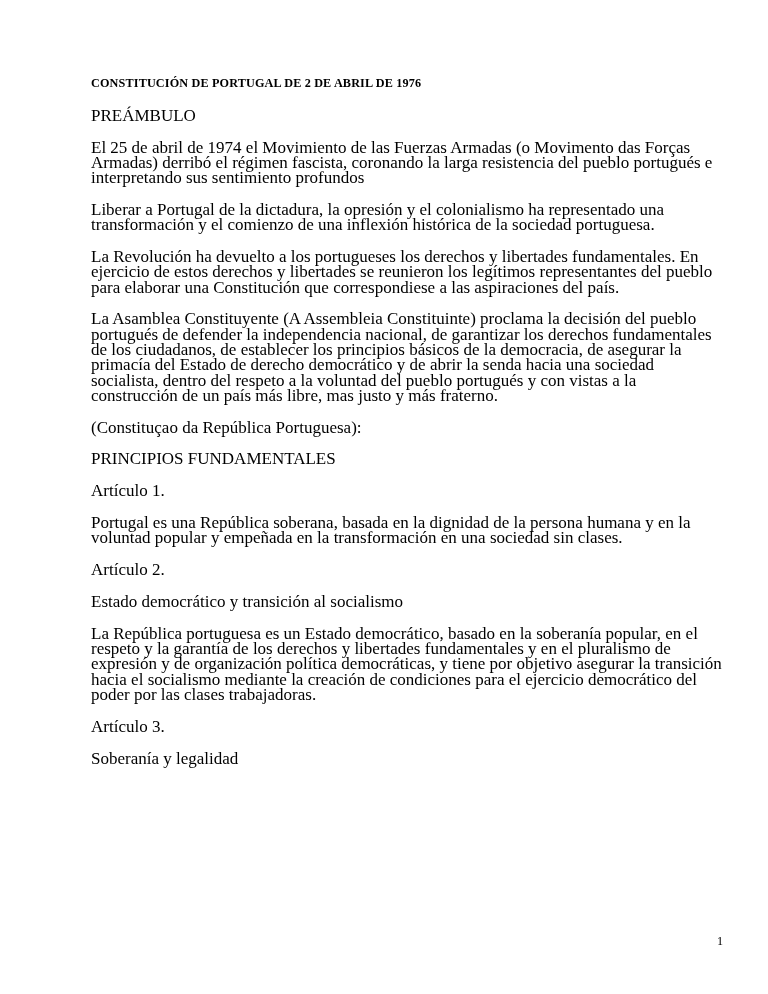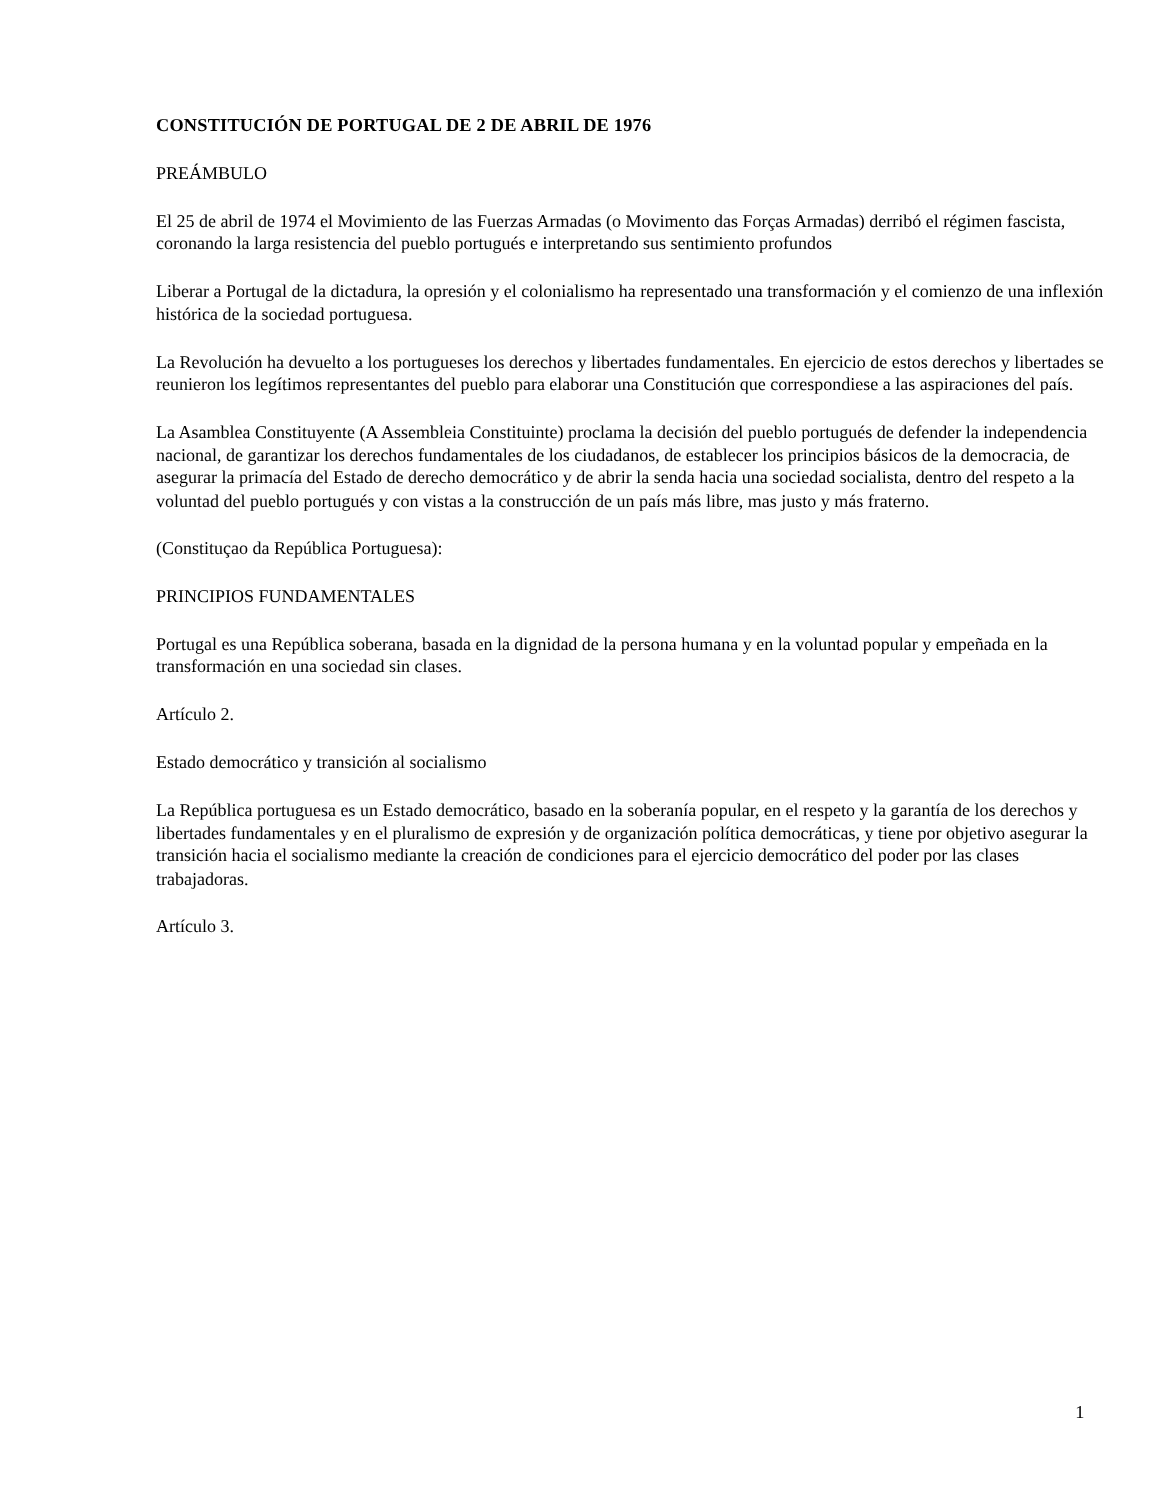--- a/index.html
+++ b/index.html
@@ -18,34 +18,34 @@
   .page {
     position: absolute;
     left: 0;
     top: 0;
     width: 768px;
     height: 994px;
     background: #ffffff;
   }
   .content {
     position: absolute;
-    left: 104px;
+    left: 91px;
     top: 76px;
     width: 632px;
   }
   .doc-title {
     font-size: 12.2px;
     font-weight: bold;
     line-height: 15.2px;
     letter-spacing: 0.15px;
     margin: 0 0 16.5px 0;
     text-align: left;
   }
   .para {
-    font-size: 12px;
+    font-size: 17px;
     font-weight: normal;
     line-height: 15.3px;
     margin: 0 0 16.5px 0;
     text-align: left;
     text-rendering: optimizeLegibility;
   }
   .para.heading-line {
     margin-bottom: 16.5px;
   }
   .page-number {
@@ -77,31 +77,33 @@
 
     <div class="para">La Revolución ha devuelto a los portugueses los derechos y libertades fundamentales. En ejercicio de estos derechos y libertades se reunieron los legítimos representantes del pueblo para elaborar una Constitución que correspondiese a las aspiraciones del país.</div>
 
     <div class="para">La Asamblea Constituyente (A Assembleia Constituinte) proclama la decisión del pueblo portugués de defender la independencia nacional, de garantizar los derechos fundamentales de los ciudadanos, de establecer los principios básicos de la democracia, de asegurar la primacía del Estado de derecho democrático y de abrir la senda hacia una sociedad socialista, dentro del respeto a la voluntad del pueblo portugués y con vistas a la construcción de un país más libre, mas justo y más fraterno.</div>
 
 
     <div class="para">(Constituçao da República Portuguesa):</div>
 
     <div class="para heading-line">PRINCIPIOS FUNDAMENTALES</div>
 
+    <div class="para">Artículo 1.</div>
 
 
     <div class="para">Portugal es una República soberana, basada en la dignidad de la persona humana y en la voluntad popular y empeñada en la transformación en una sociedad sin clases.</div>
 
     <div class="para">Artículo 2.</div>
 
     <div class="para">Estado democrático y transición al socialismo</div>
 
     <div class="para">La República portuguesa es un Estado democrático, basado en la soberanía popular, en el respeto y la garantía de los derechos y libertades fundamentales y en el pluralismo de expresión y de organización política democráticas, y tiene por objetivo asegurar la transición hacia el socialismo mediante la creación de condiciones para el ejercicio democrático del poder por las clases trabajadoras.</div>
 
     <div class="para">Artículo 3.</div>
 
+    <div class="para">Soberanía y legalidad</div>
 
 
   </div>
 
   <div class="page-number">1</div>
 
 </div>
 
 </body></html>

